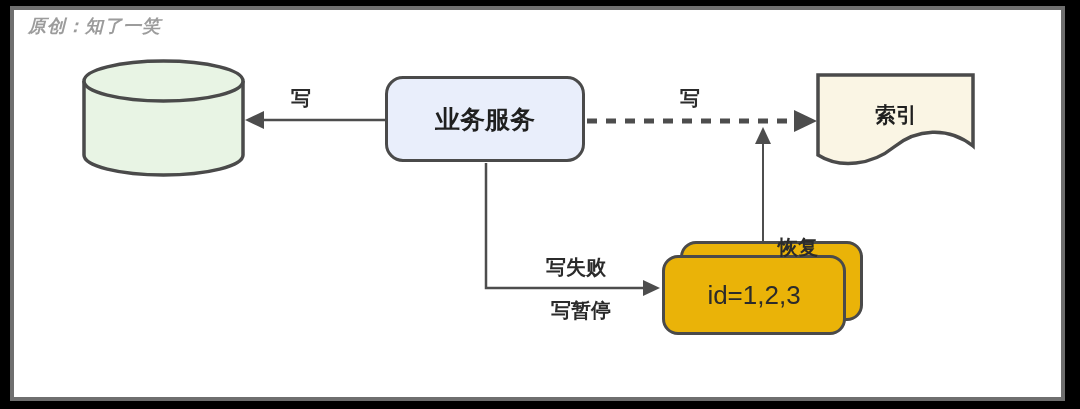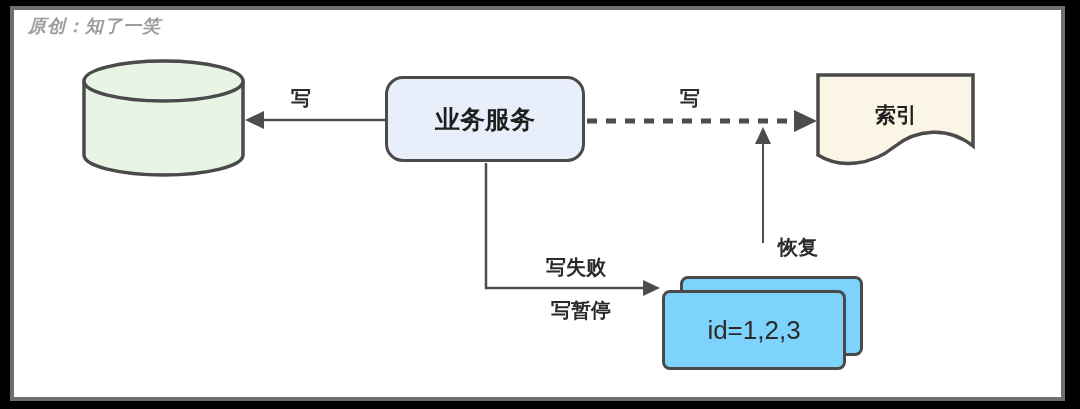--- a/index.html
+++ b/index.html
@@ -37,24 +37,23 @@
     box-sizing: border-box;
     background: #e9eefb;
     border: 3px solid #4a4a4a;
     border-radius: 18px;
     display: flex; align-items: center; justify-content: center;
     font-size: 25px; font-weight: bold; color: #1f1f1f;
   }
   .card {
     position: absolute;
     box-sizing: border-box;
-    background: #7dd3fc;
+    background: #eab308;
     border: 3px solid #4a4a4a;
-    border-radius: 8px;
-    margin-top: 35px;
+    border-radius: 16px;
   }
   .card-back  { left: 680px; top: 241px; width: 183px; height: 80px; }
   .card-front {
     left: 662px; top: 255px; width: 184px; height: 80px;
     display: flex; align-items: center; justify-content: center;
     font-size: 26px; font-weight: 400; color: #2b2b2b;
   }
   .edge-label {
     position: absolute;
     transform: translateX(-50%);

